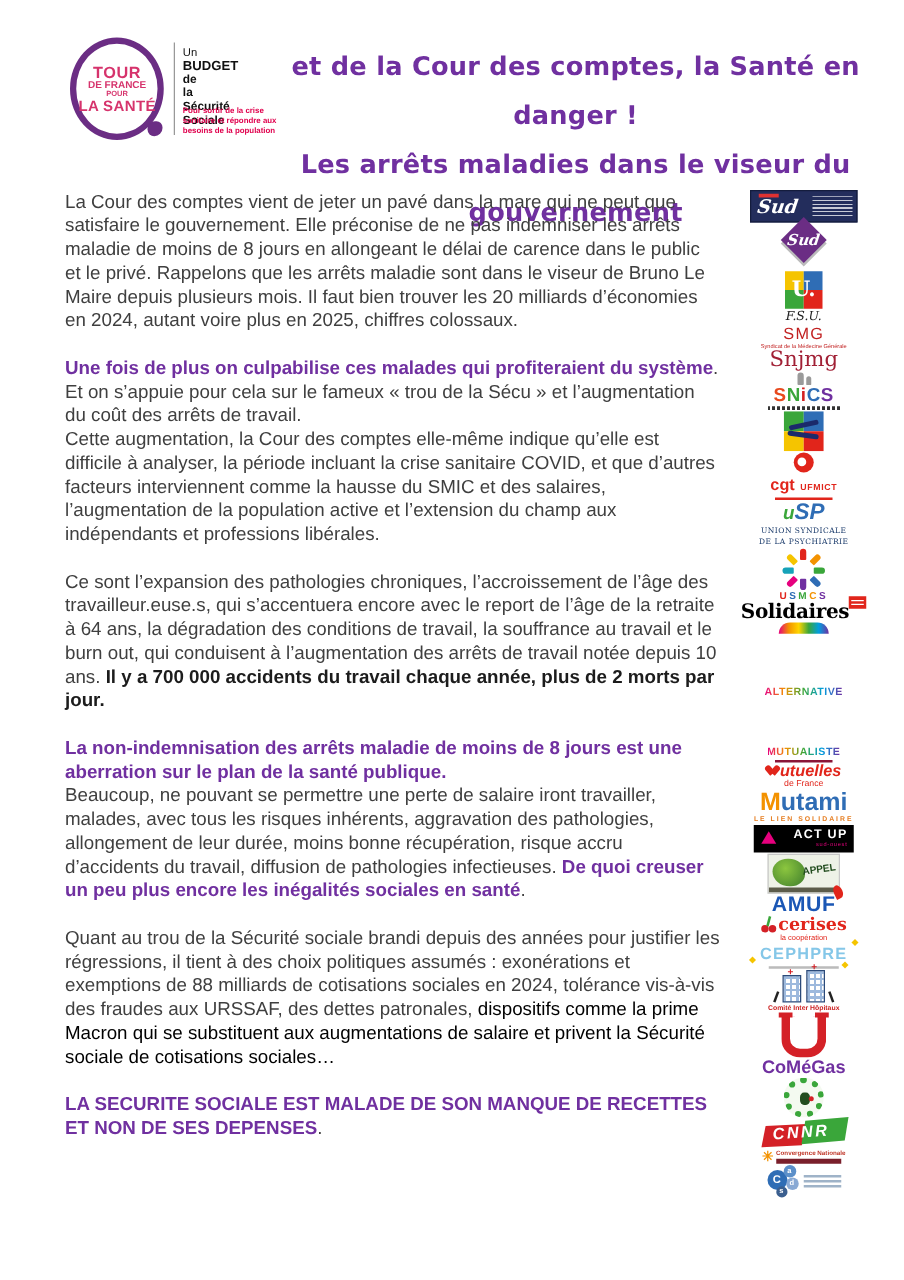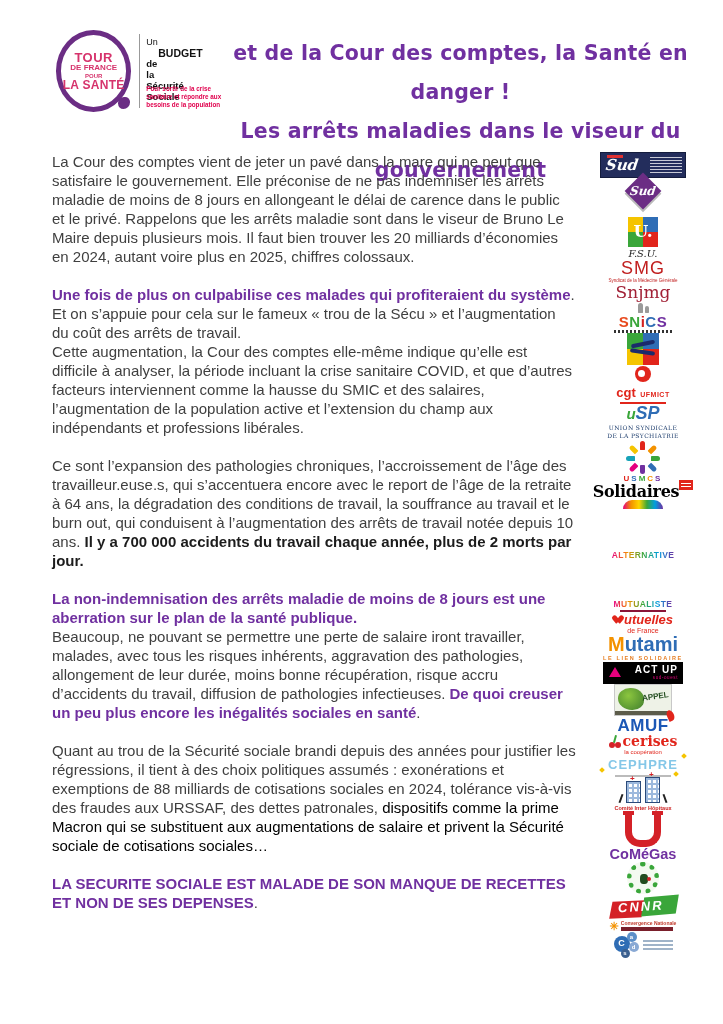--- a/index.html
+++ b/index.html
@@ -14,21 +14,21 @@
       color:#d6336c;font-weight:800;line-height:1.02;text-align:center;position:relative;}
   .brand-circle .b1{font-size:13px;letter-spacing:.5px;}
   .brand-circle .b2{font-size:8px;}
   .brand-circle .b3{font-size:6px;}
   .brand-circle .b4{font-size:12px;letter-spacing:.3px;}
   .brand-circle::after{content:"";position:absolute;right:-4px;bottom:-2px;width:12px;height:12px;
       background:#6b2d84;border-radius:50% 40% 55% 45%;}
   .brand-sep{width:1px;align-self:stretch;background:#999;margin:4px 6px 4px 8px;}
   .brand-text{padding-top:4px;width:90px;}
   .brand-text .t1{font-size:9px;color:#111;}
-  .brand-text .t1 b{font-size:10.5px;margin-left:12px;}
+  .brand-text .t1 b{font-size:10.5px;}
   .brand-text .t2{font-size:9.5px;font-weight:700;color:#111;margin-top:1px;}
   .brand-text .t3{font-size:6.3px;color:#e0004d;font-weight:700;margin-top:3px;line-height:1.25;width:80px;}
   .title{flex:1;text-align:center;color:#7030a0;font-weight:800;font-size:20.5px;
       line-height:39px;padding-top:4px;letter-spacing:.2px;font-family:"DejaVu Sans",sans-serif;}
 
   
   .content{position:absolute;top:152px;left:52px;right:16px;display:flex;}
   .article{width:524px;flex:0 0 auto;font-size:15px;line-height:19px;color:#3f3f3f;}
   .article p{margin:0 0 19px 0;}
   .article p.tight{margin-bottom:0;}
@@ -58,21 +58,21 @@
 
   .fsu-sq{width:30px;height:30px;display:grid;grid-template-columns:1fr 1fr;grid-template-rows:1fr 1fr;
       position:relative;}
   .fsu-sq i{display:block;}
   .fsu-sq .q1{background:#f5c400;}.fsu-sq .q2{background:#2f6db5;}
   .fsu-sq .q3{background:#3aa63a;}.fsu-sq .q4{background:#e1251b;}
   .fsu-sq em{position:absolute;inset:0;display:flex;align-items:center;justify-content:center;
       color:#fff;font-style:normal;font-weight:700;font-size:17px;font-family:"DejaVu Serif",serif;}
   .fsu-sub{font-family:"DejaVu Serif",serif;font-style:italic;font-size:10px;color:#222;margin-top:2px;}
 
-  .smg-main{color:#c11f1f;font-size:18px;letter-spacing:1px;font-weight:400;}
+  .smg-main{color:#c11f1f;font-size:13px;letter-spacing:1px;font-weight:400;}
   .smg-sub{color:#c11f1f;font-size:4.5px;margin-top:2px;}
 
   .snjmg{color:#a12035;font-family:"DejaVu Serif",serif;font-size:17px;}
 
   .snics-fig{display:flex;align-items:flex-end;gap:2px;height:11px;margin-bottom:1px;}
   .snics-fig i{display:block;background:#9a9a9a;border-radius:3px 3px 1px 1px;}
   .snics-fig .a{width:5px;height:10px;}.snics-fig .c{width:4px;height:7px;}
   .snics-row{font-weight:800;font-size:15px;letter-spacing:.5px;}
   .snics-row .l0{color:#e8491d;}.snics-row .l1{color:#3aa63a;}.snics-row .l2{color:#d42020;}
   .snics-row .l3{color:#2f6db5;}.snics-row .l4{color:#7030a0;}

